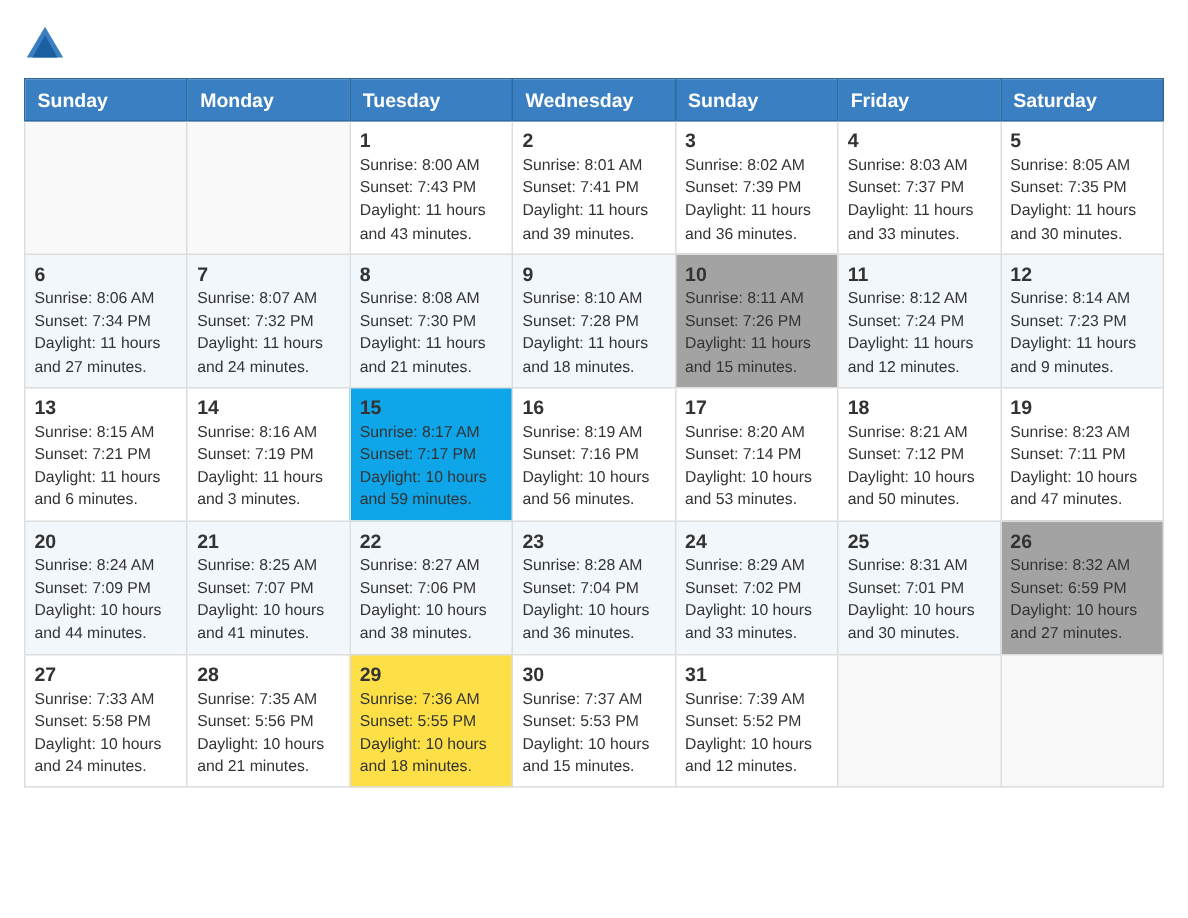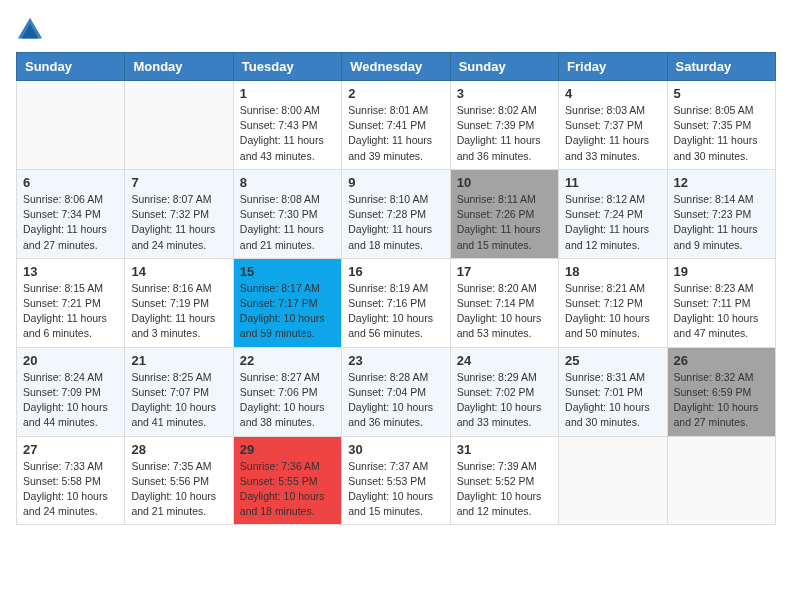--- a/index.html
+++ b/index.html
@@ -239,21 +239,21 @@
       </tr>
       <tr>
         <td style="background: rgb(255, 255, 255);">
           <span class="day-num">27</span>
           <div class="day-info">Sunrise: 7:33 AM<br>Sunset: 5:58 PM<br>Daylight: 10 hours and 24 minutes.</div>
         </td>
         <td style="background: rgb(255, 255, 255);">
           <span class="day-num">28</span>
           <div class="day-info">Sunrise: 7:35 AM<br>Sunset: 5:56 PM<br>Daylight: 10 hours and 21 minutes.</div>
         </td>
-        <td style="background: #ef4444; margin-top: 41px;">
+        <td style="background: #fde047; margin-top: 41px;">
           <span class="day-num">29</span>
           <div class="day-info">Sunrise: 7:36 AM<br>Sunset: 5:55 PM<br>Daylight: 10 hours and 18 minutes.</div>
         </td>
         <td style="background: rgb(255, 255, 255);">
           <span class="day-num">30</span>
           <div class="day-info">Sunrise: 7:37 AM<br>Sunset: 5:53 PM<br>Daylight: 10 hours and 15 minutes.</div>
         </td>
         <td style="background: rgb(255, 255, 255);">
           <span class="day-num">31</span>
           <div class="day-info">Sunrise: 7:39 AM<br>Sunset: 5:52 PM<br>Daylight: 10 hours and 12 minutes.</div>

